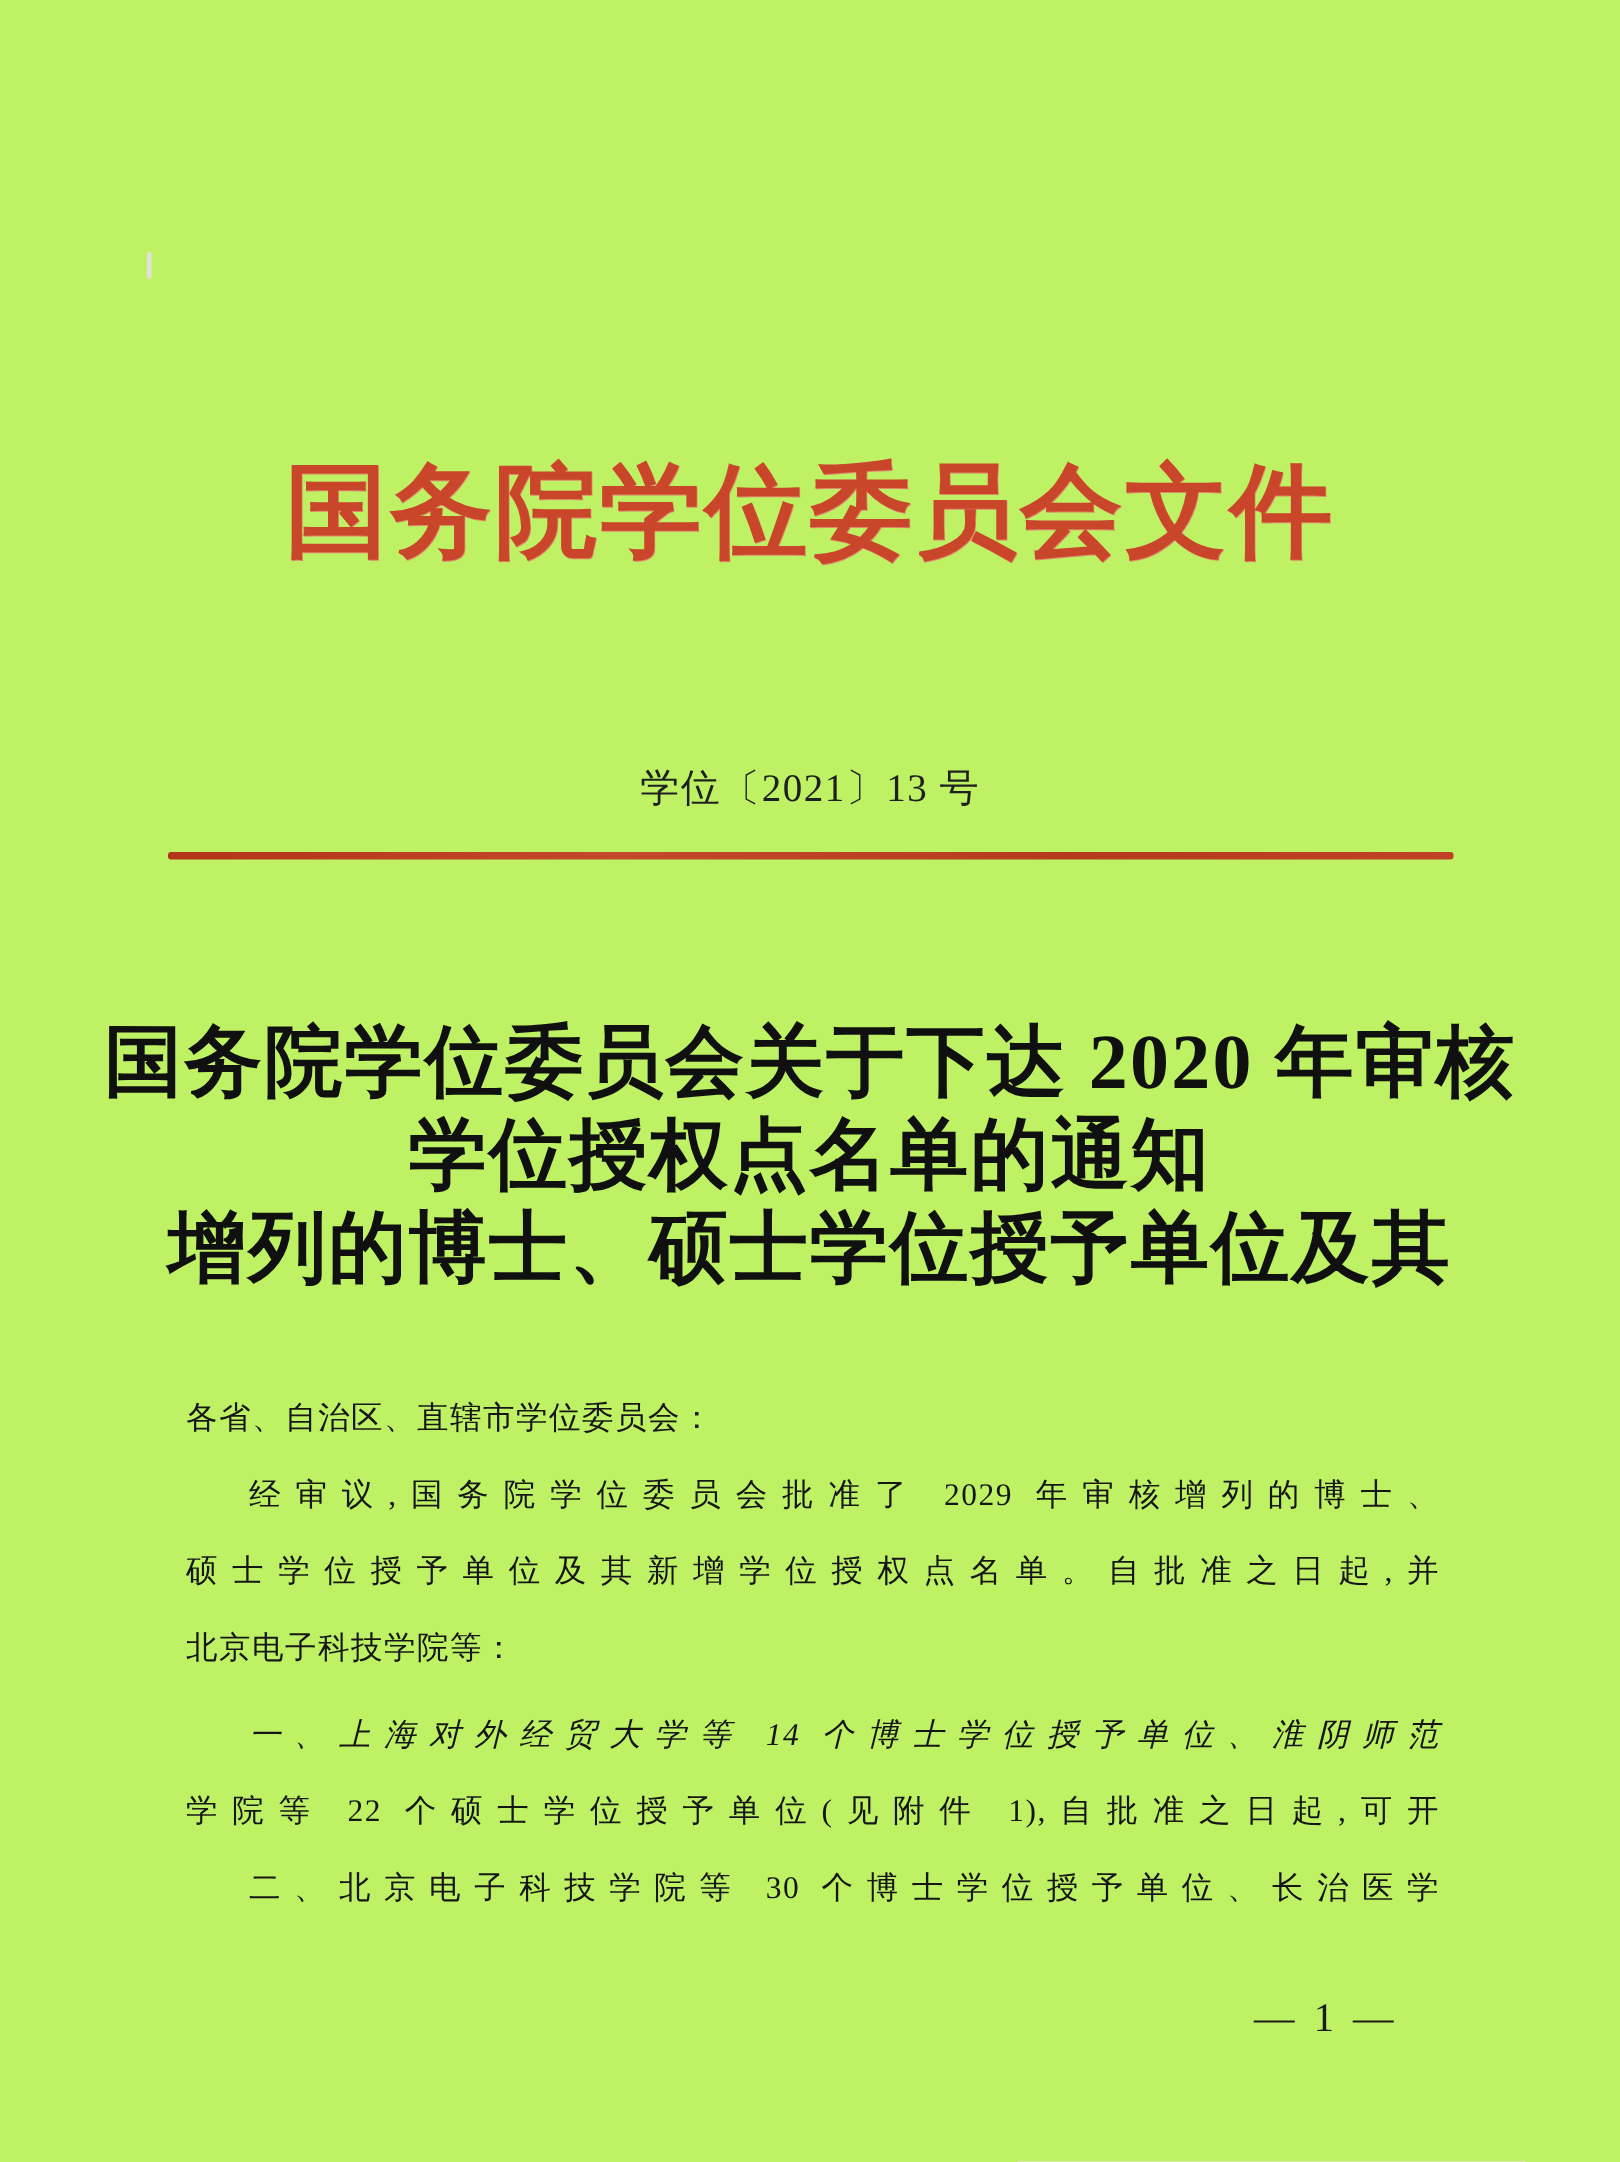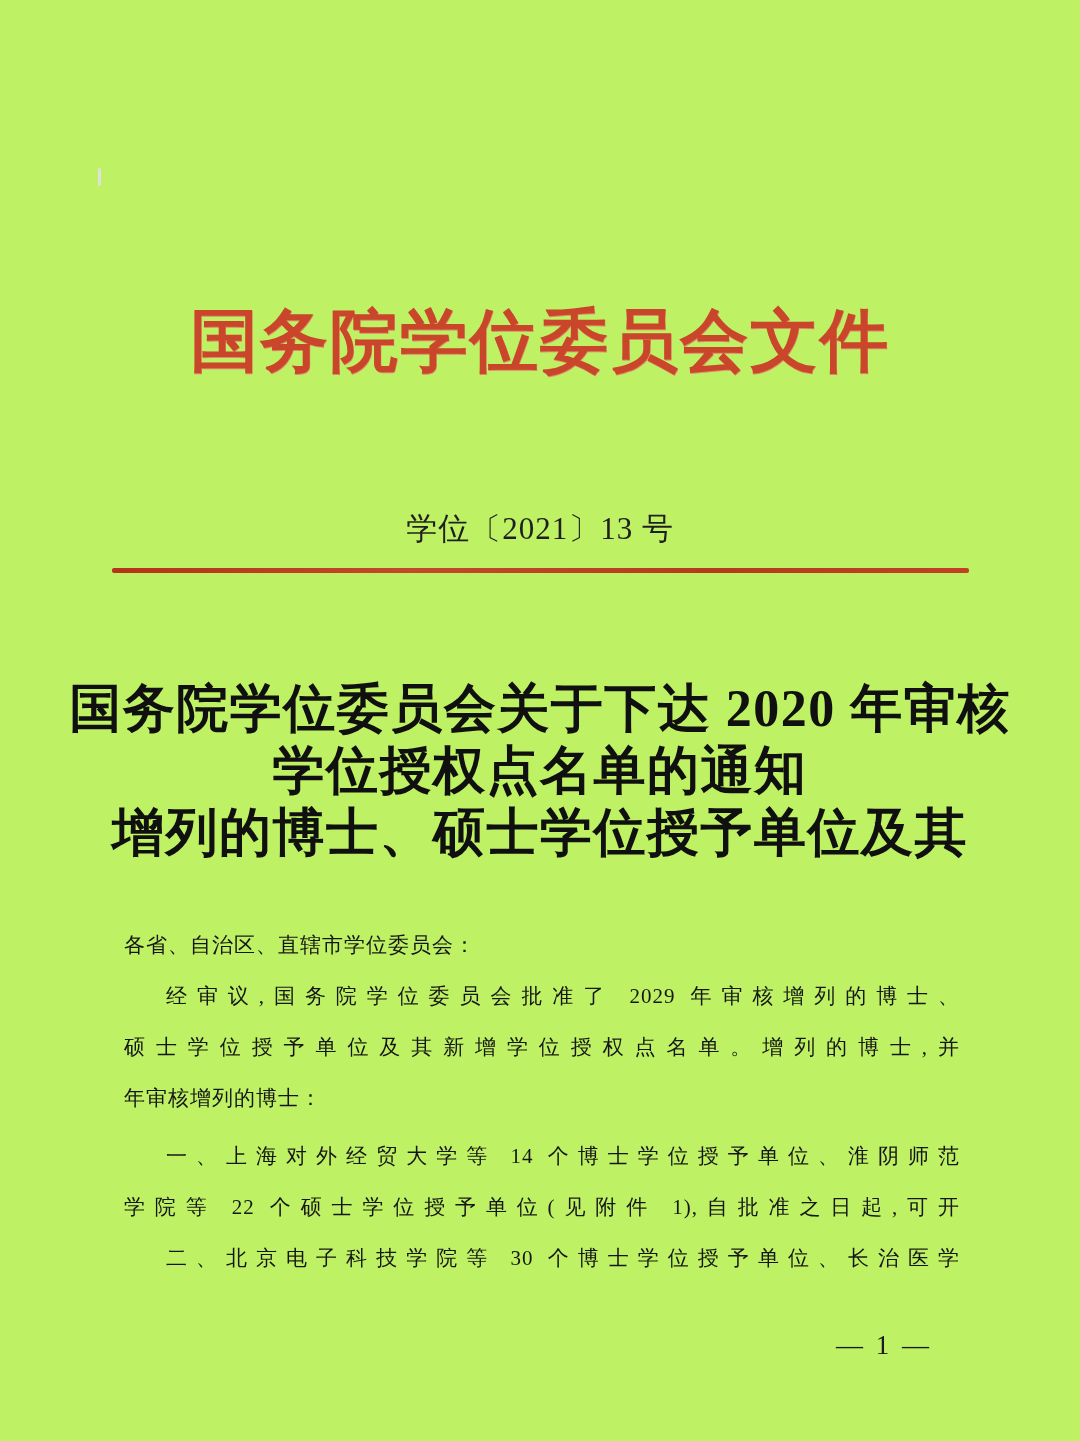--- a/index.html
+++ b/index.html
@@ -38,21 +38,21 @@
     letter-spacing: 2px;
     color: #c9462b;
     text-shadow: 0.5px 0.5px 0 #e08a6d;
   }
   .doc-number {
     position: absolute;
     top: 508px;
     left: 0;
     width: 100%;
     text-align: center;
-    font-size: 31px;
+    font-size: 26px;
     letter-spacing: 1px;
     color: #1f1f1f;
   }
   .red-rule {
     position: absolute;
     top: 568px;
     left: 112px;
     width: 857px;
     height: 5px;
     background: linear-gradient(90deg, #b33418, #c4482c 35%, #b53a1e 70%, #c04126);
@@ -80,21 +80,21 @@
     letter-spacing: 1px;
     color: #161616;
   }
   .body-line { white-space: nowrap; }
   .body-line.fill {
     white-space: normal;
     text-align: justify;
     text-align-last: justify;
   }
   .body-line.indent { text-indent: 2em; }
-  .body-line.gap { margin-top: 7px; }
+  .body-line.gap { margin-top: 7px; font-style: italic; }
   .page-number {
     position: absolute;
     top: 1330px;
     right: 148px;
     font-size: 27px;
     letter-spacing: 3px;
     color: #1b1b1b;
   }
 </style>
 </head>
@@ -112,22 +112,22 @@
 
   <div class="doc-title">
     <div>国务院学位委员会关于下达 2020 年审核</div>
     <div>学位授权点名单的通知</div>
     <div>增列的博士、硕士学位授予单位及其</div>
   </div>
 
   <div class="body-text">
     <div class="body-line">各省、自治区、直辖市学位委员会：</div>
     <div class="body-line fill indent">经审议,国务院学位委员会批准了 2029 年审核增列的博士、</div>
-    <div class="body-line fill">硕士学位授予单位及其新增学位授权点名单。增列的博士,并</div>
-    <div class="body-line">年审核增列的博士：</div>
+    <div class="body-line fill">硕士学位授予单位及其新增学位授权点名单。自批准之日起,并</div>
+    <div class="body-line">北京电子科技学院等：</div>
     <div class="body-line fill indent gap">一、上海对外经贸大学等 14 个博士学位授予单位、淮阴师范</div>
     <div class="body-line fill">学院等 22 个硕士学位授予单位(见附件 1),自批准之日起,可开</div>
     <div class="body-line fill indent">二、北京电子科技学院等 30 个博士学位授予单位、长治医学</div>
   </div>
 
   <div class="page-number">— 1 —</div>
 
 </div>
 
 </body></html>

